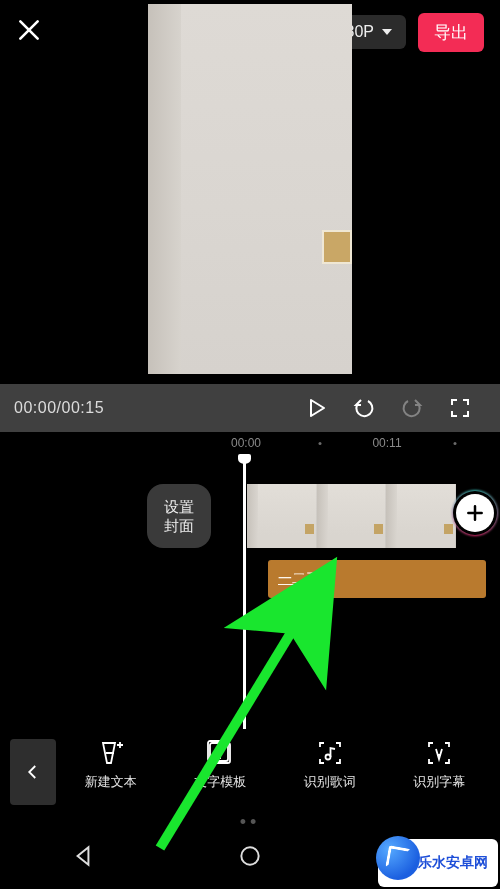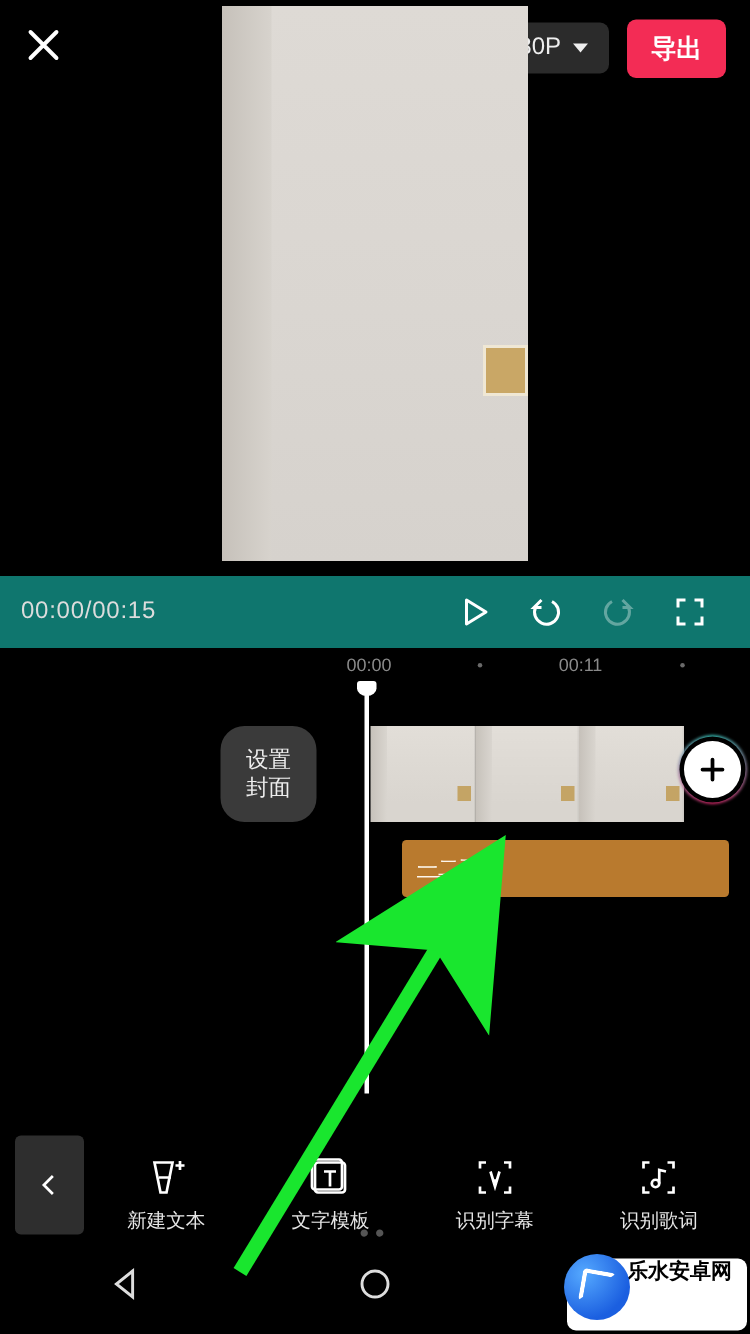--- a/index.html
+++ b/index.html
@@ -26,21 +26,21 @@
     padding: 8px 14px; border-radius: 6px;
     display: flex; align-items: center; gap: 8px;
   }
   .res-chip .tri {
     width: 0; height: 0;
     border-left: 5px solid transparent; border-right: 5px solid transparent;
     border-top: 6px solid #eee;
   }
   .export-btn {
     background: #f32c55; color: #fff; font-size: 17px;
-    padding: 8px 16px; border-radius: 6px; font-weight: 700;
+    padding: 8px 16px; border-radius: 6px; font-weight: 400;
   }
 
   
   .preview-area {
     position: absolute; top: 64px; left: 0; right: 0; height: 320px;
     display: flex; align-items: flex-start; justify-content: center;
   }
   .preview-frame {
     margin-top: -60px;
     width: 204px; height: 370px;
@@ -55,21 +55,21 @@
     position: absolute; right: 0; top: 61%;
     width: 30px; height: 34px;
     background: #c9a766;
     border: 2px solid #efe7d4;
   }
 
   
   .controls {
     position: absolute; left: 0; right: 0; top: 384px; height: 48px;
     display: flex; align-items: center; padding: 0 16px 0 14px;
-    background: #0f766e;
+    background: #404040;
   }
   .timecode { font-size: 16px; color: #dcdcdc; letter-spacing: 0.5px; }
   .controls-spacer { flex: 1; }
   .ctrl-btn { width: 48px; display: flex; align-items: center; justify-content: center; }
   .ctrl-btn.dim svg { opacity: 0.35; }
   .ctrl-btn svg { width: 24px; height: 24px; }
 
   
   .timeline {
     position: absolute; left: 0; right: 0; top: 432px; bottom: 150px;
@@ -149,21 +149,21 @@
 
   
   .arrow-svg {
     position: absolute; left: 0; top: 0; width: 500px; height: 889px;
     pointer-events: none; z-index: 20;
   }
 
   
   .bottom-tools {
     position: absolute; left: 0; right: 0; bottom: 66px; height: 84px;
-    display: flex; align-items: flex-end; background: #000;
+    display: flex; align-items: flex-start; background: #000;
     padding-right: 6px;
   }
   .back-box {
     width: 46px; height: 66px; margin-left: 10px;
     background: #2e2e2e; border-radius: 4px;
     display: flex; align-items: center; justify-content: center;
   }
   .back-box svg { width: 18px; height: 18px; }
   .tool-row { flex: 1; display: flex; justify-content: space-around; }
   .tool {
@@ -182,23 +182,23 @@
     position: absolute; left: 50%; bottom: 56px; transform: translateX(-50%);
     font-size: 18px; color: #555; letter-spacing: 4px;
   }
   .navbar .nbtn svg { width: 26px; height: 26px; }
 
   
   .wm {
     position: absolute; right: 2px; bottom: 2px;
     width: 120px; height: 48px;
     background: #fff; border-radius: 20px 6px 6px 6px;
-    display: flex; align-items: flex-start;
+    display: flex; align-items: center;
     padding-left: 40px;
-    font-size: 14px; font-weight: 700; color: #000000;
+    font-size: 14px; font-weight: 700; color: #1d4ed8;
     box-shadow: -2px -2px 6px rgba(0,0,0,0.3);
   }
   .wm .orb {
     position: absolute; left: -2px; top: -3px;
     width: 44px; height: 44px; border-radius: 50%;
     background: radial-gradient(circle at 30% 30%, #55a9ff, #1b5fe0 70%);
     display: flex; align-items: center; justify-content: center;
   }
   .wm .orb::after{
     content:""; width:16px; height:16px; border:3px solid #fff; border-radius:3px;
@@ -333,31 +333,31 @@
       <svg viewBox="0 0 28 28">
         <rect x="4" y="4" width="20" height="20" rx="2" fill="none" stroke="#fff" stroke-width="1.8"></rect>
         <rect x="2" y="2" width="20" height="20" rx="2" fill="none" stroke="#fff" stroke-width="1.8"></rect>
         <path d="M10 10 H18 M14 10 V20" stroke="#fff" stroke-width="1.8"></path>
       </svg>
       <span>文字模板</span>
     </div>
     <div class="tool">
       <svg viewBox="0 0 28 28">
         <path d="M4 8 V4 H8 M20 4 H24 V8 M24 20 V24 H20 M8 24 H4 V20" fill="none" stroke="#fff" stroke-width="1.8"></path>
-        <path d="M11 10 L14 20 L17 10 M12 16 H16" fill="none" stroke="#fff" stroke-width="1.8"></path>
-      </svg>
-      <span>识别字幕</span>
+        <circle cx="12" cy="18" r="2.5" fill="none" stroke="#fff" stroke-width="1.8"></circle>
+        <path d="M14.5 18 V9 L19 10" fill="none" stroke="#fff" stroke-width="1.8"></path>
+      </svg>
+      <span>识别歌词</span>
     </div>
     <div class="tool">
       <svg viewBox="0 0 28 28">
         <path d="M4 8 V4 H8 M20 4 H24 V8 M24 20 V24 H20 M8 24 H4 V20" fill="none" stroke="#fff" stroke-width="1.8"></path>
-        <circle cx="12" cy="18" r="2.5" fill="none" stroke="#fff" stroke-width="1.8"></circle>
-        <path d="M14.5 18 V9 L19 10" fill="none" stroke="#fff" stroke-width="1.8"></path>
-      </svg>
-      <span>识别歌词</span>
+        <path d="M11 10 L14 20 L17 10 M12 16 H16" fill="none" stroke="#fff" stroke-width="1.8"></path>
+      </svg>
+      <span>识别字幕</span>
     </div>
   </div>
 </div>
 
 <div class="nav-dots">••</div>
 <div class="navbar">
   <div class="nbtn">
     <svg viewBox="0 0 24 24">
         <path d="M17 4 L7 12 L17 20 Z" fill="none" stroke="#ddd" stroke-width="1.8"></path>
       </svg>

